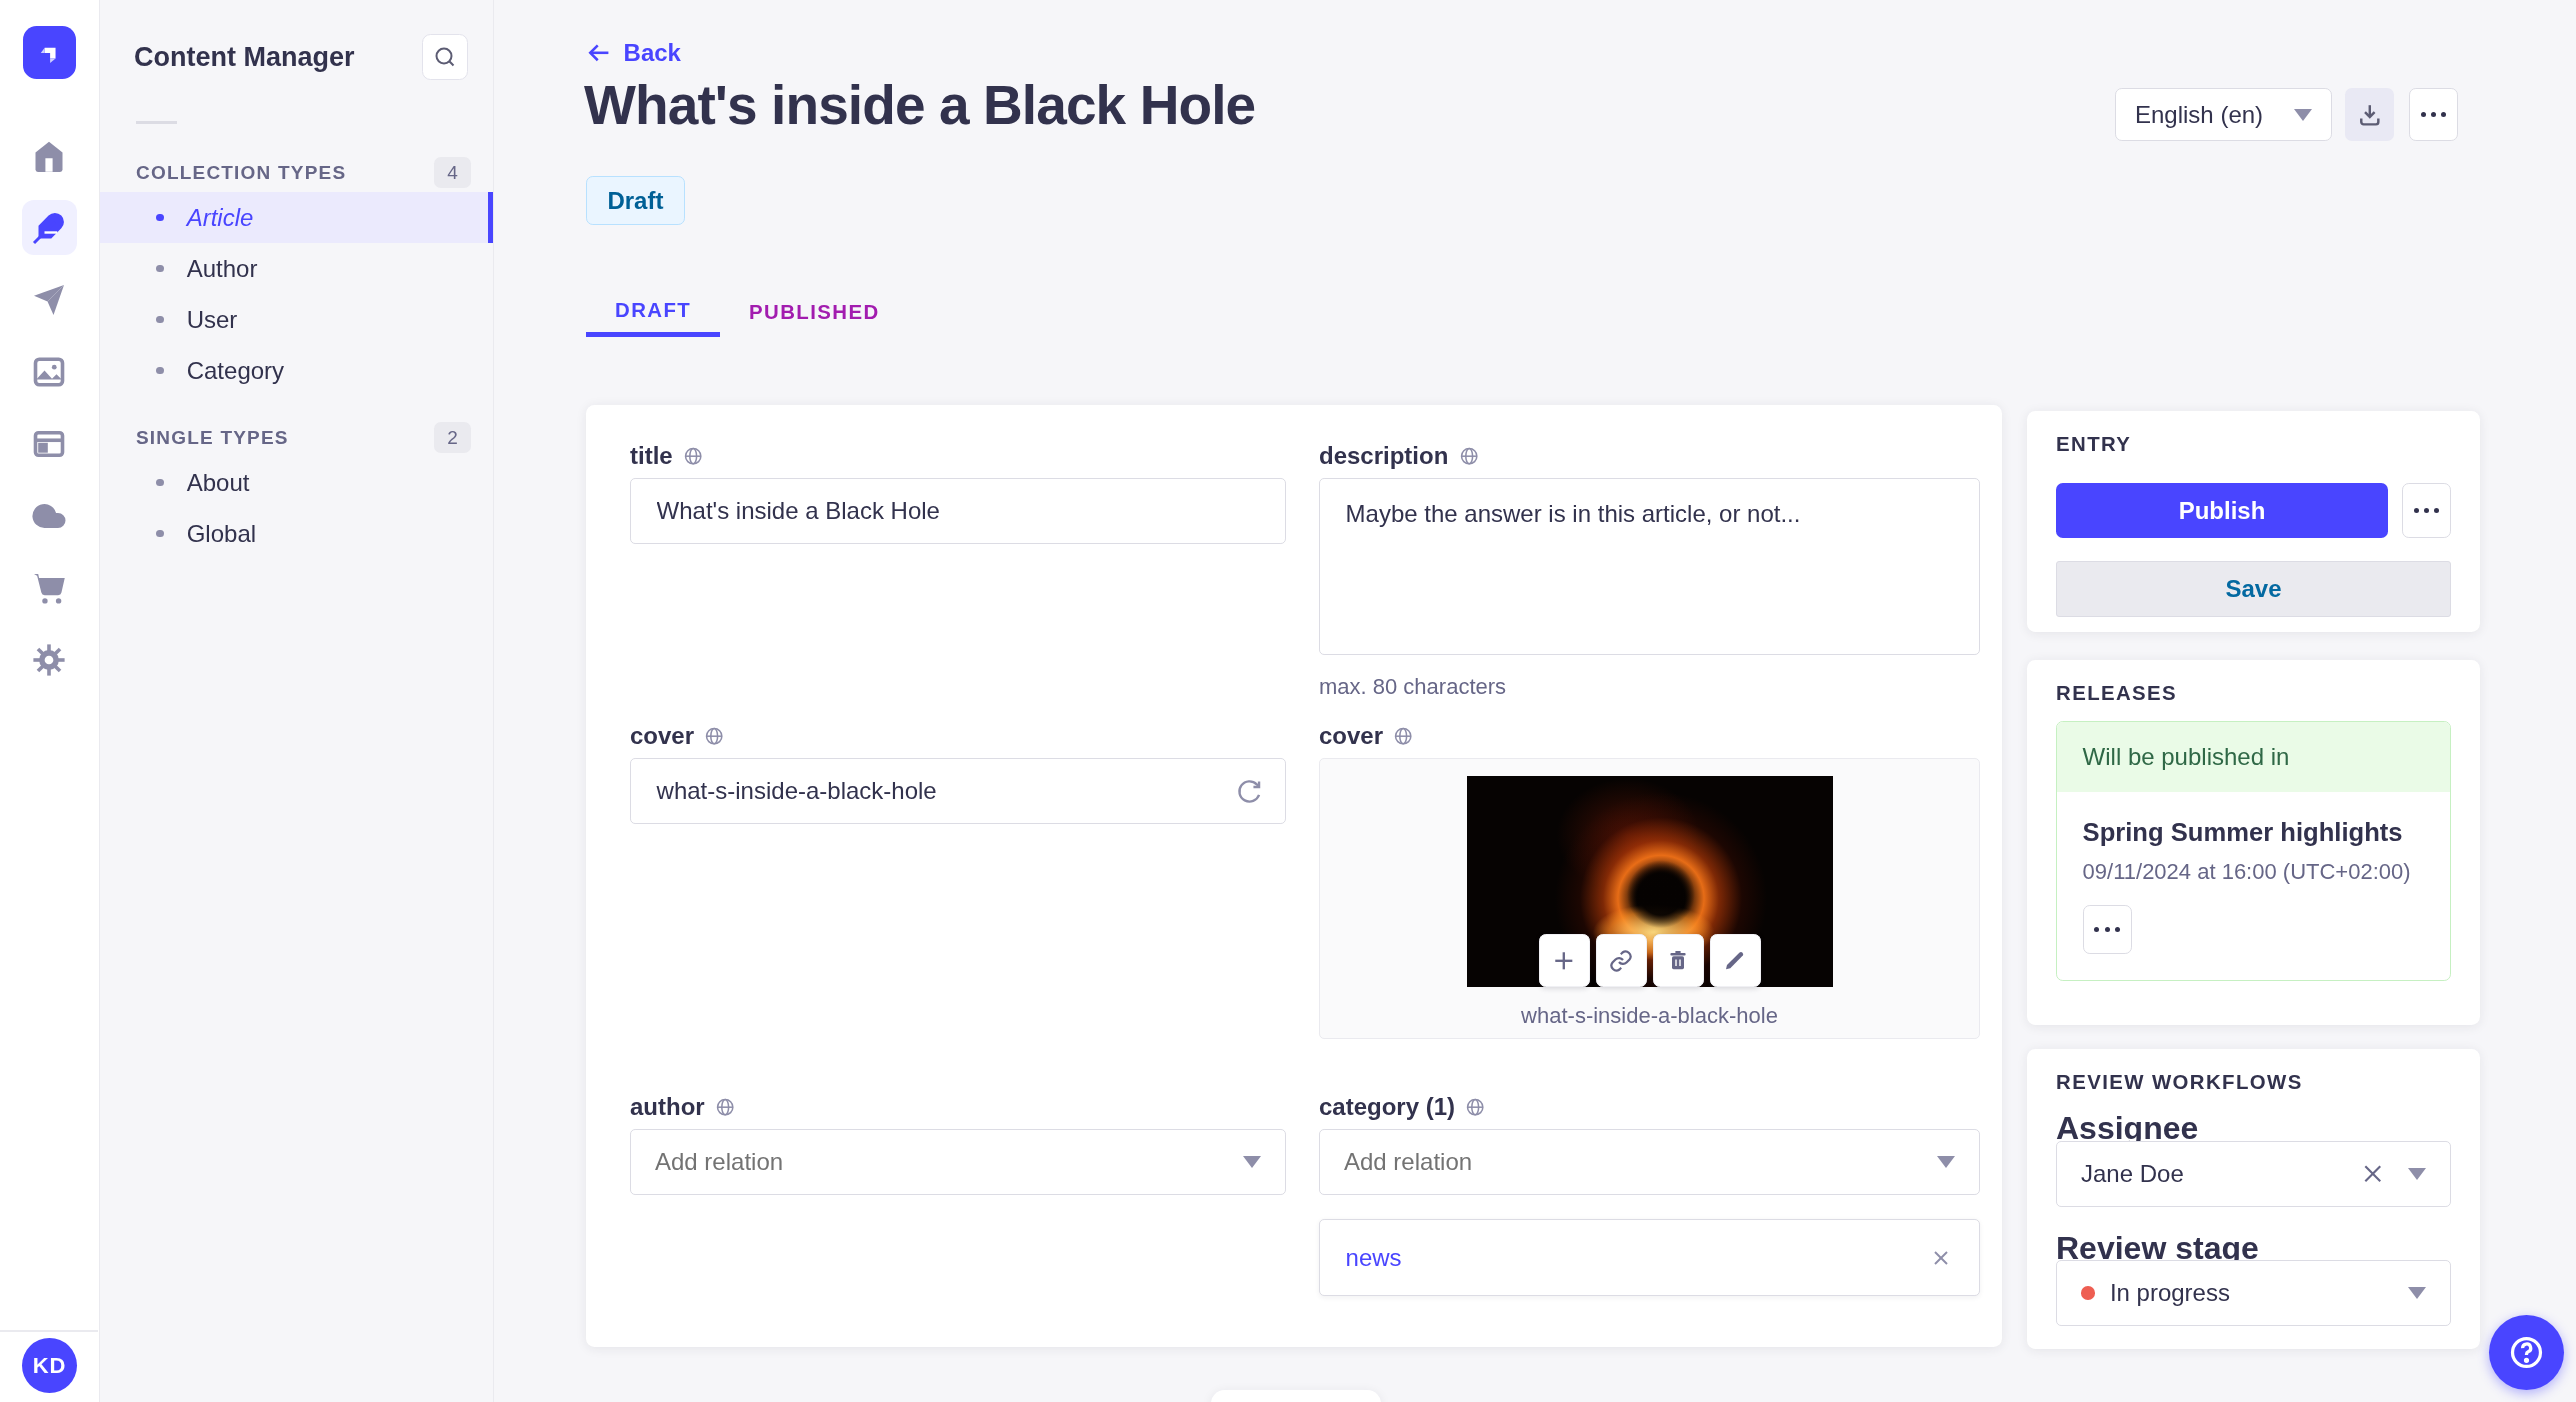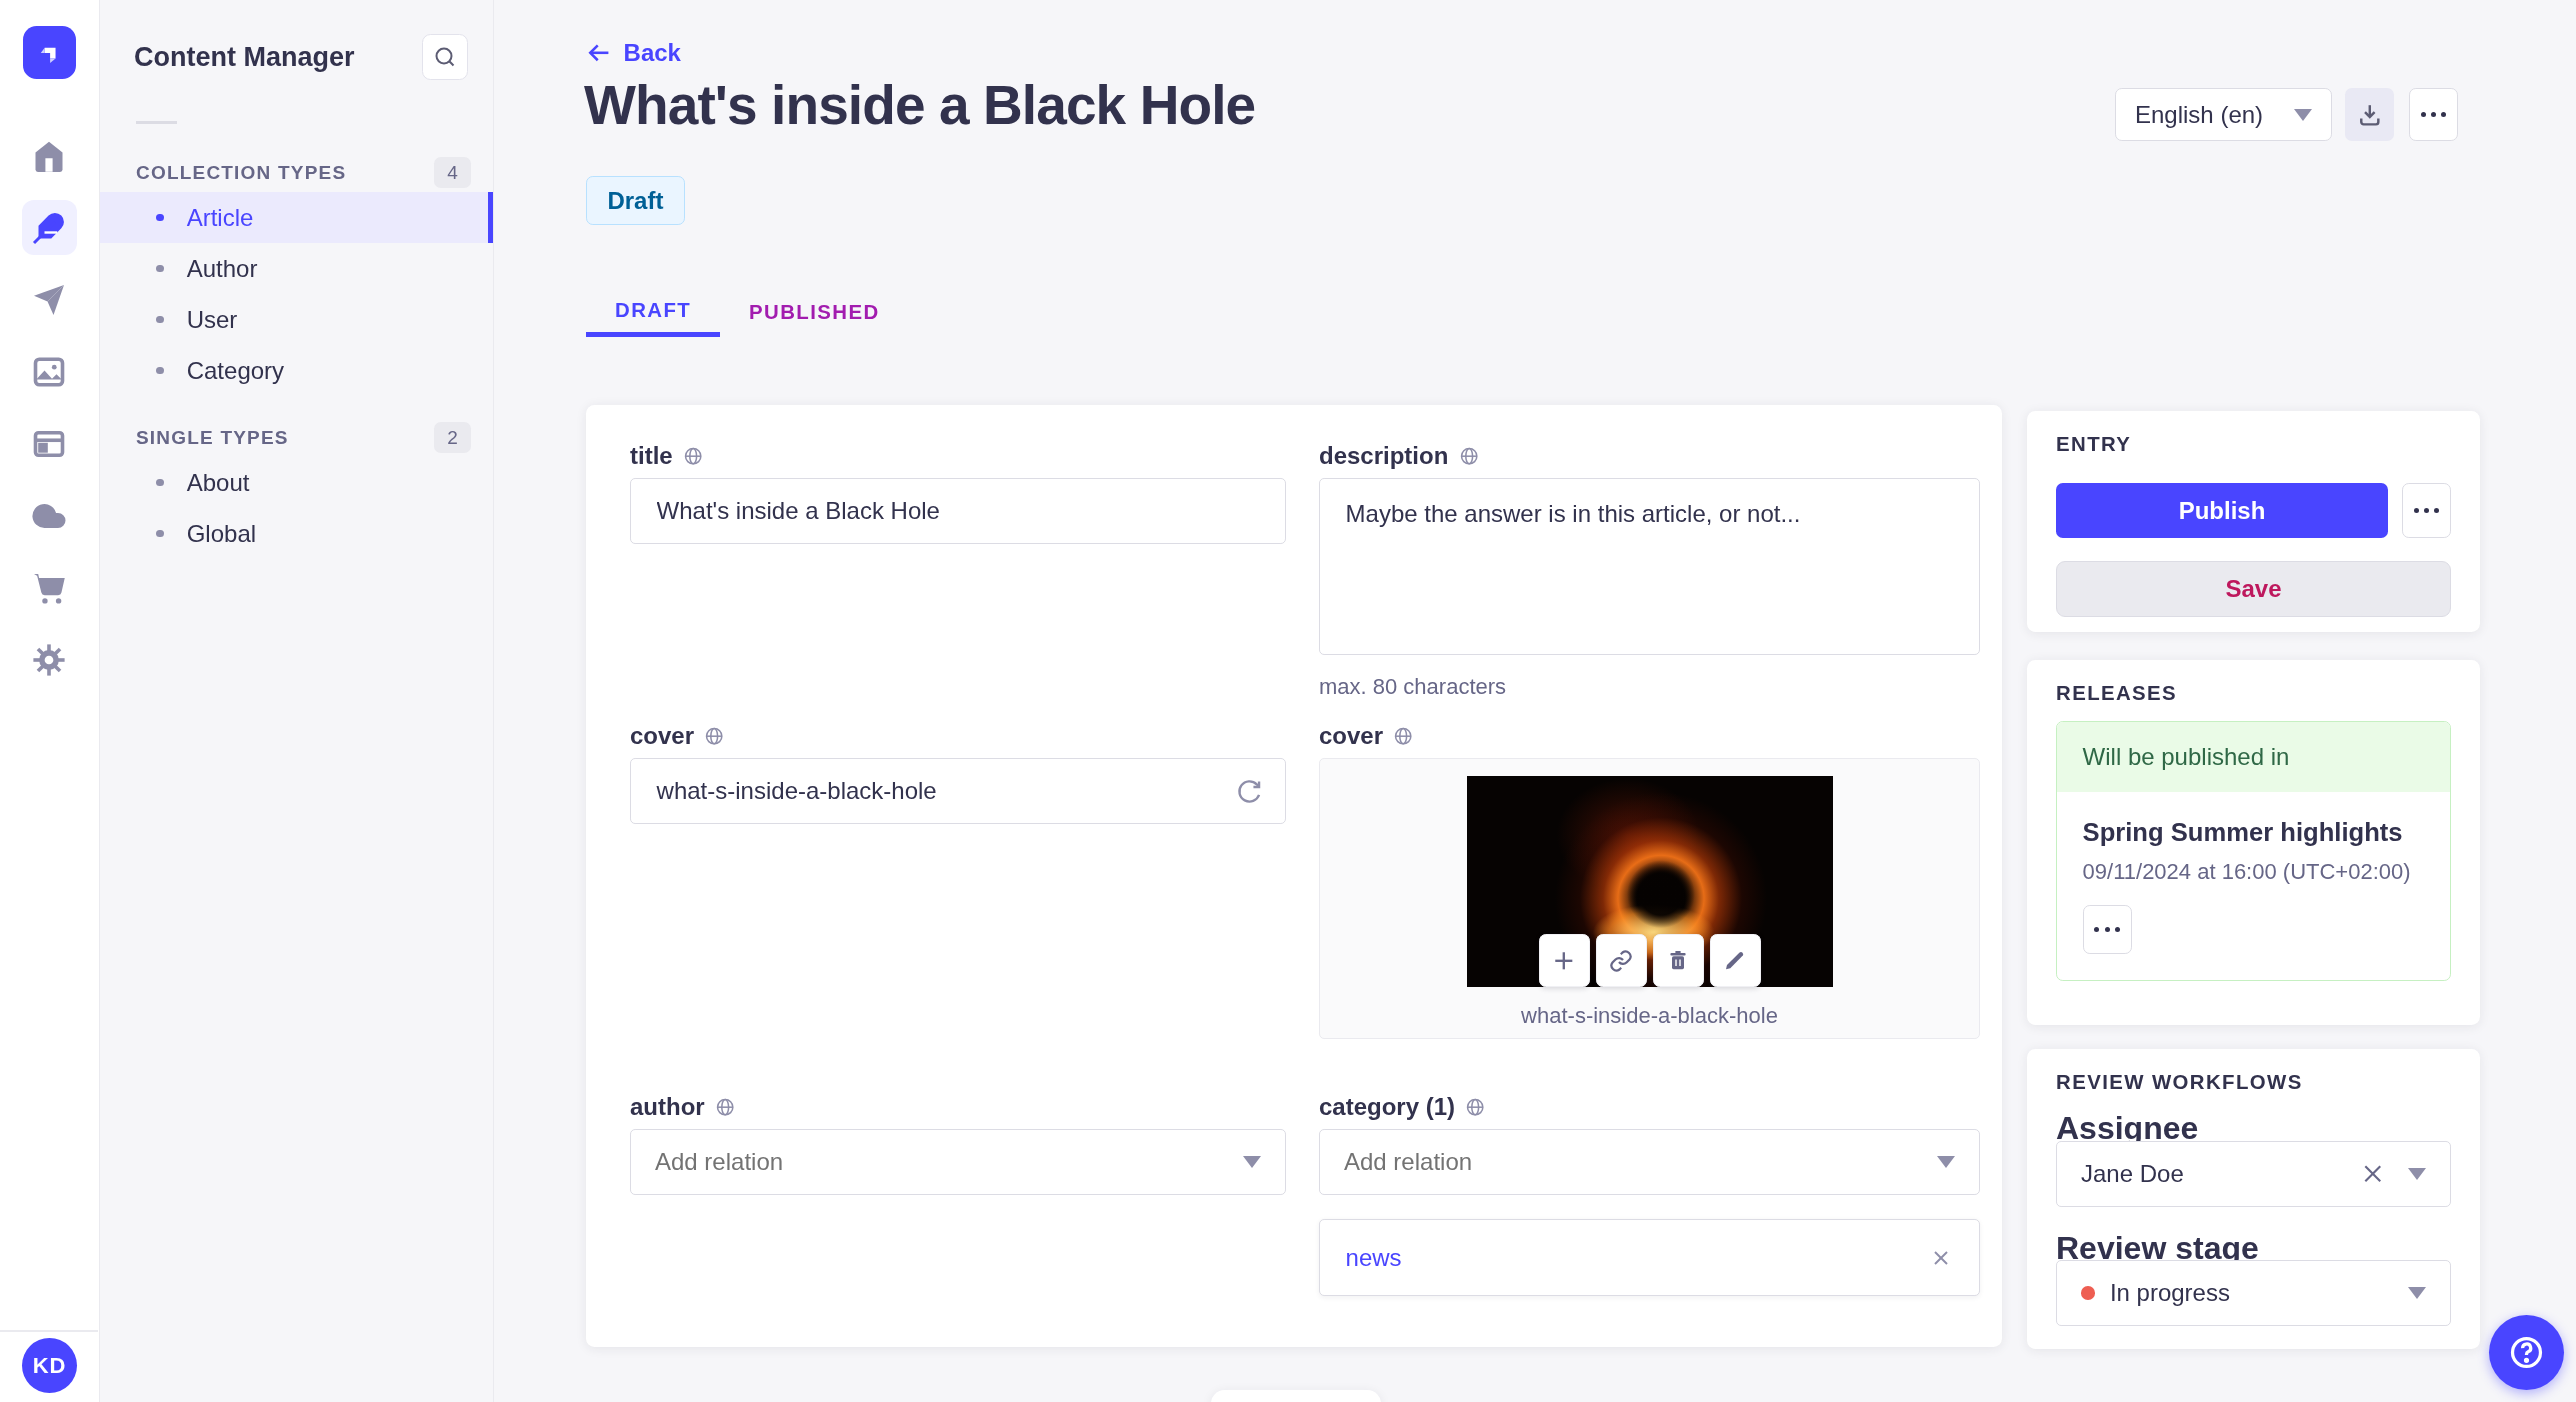--- a/index.html
+++ b/index.html
@@ -22,21 +22,21 @@
   .nav-header { position:absolute; left:34px; top:34px; width:334px; display:flex; align-items:center; justify-content:space-between; }
   .nav-title { font-size:27px; font-weight:700; color:#32324d; }
   .search-btn { width:46px; height:46px; background:#fff; border:1.7px solid #e3e3ec; border-radius:8.5px; display:flex; align-items:center; justify-content:center; }
   .nav-divider { position:absolute; left:36px; top:121px; width:41px; height:2.6px; background:#dcdce4; }
   .nav-body { position:absolute; left:0; top:153px; width:100%; }
   .sec-header { height:39px; display:flex; align-items:center; justify-content:space-between; padding:0 22px 0 36px; }
   .sec-label { font-size:19px; font-weight:700; letter-spacing:1.2px; color:#666687; }
   .sec-badge { min-width:37px; height:31px; background:#eaeaef; border-radius:6.8px; color:#666687; font-size:19px; display:flex; align-items:center; justify-content:center; }
   .nav-item { position:relative; height:51px; display:flex; align-items:center; padding-left:56px; font-size:24px; color:#32324d; }
   .nav-item .dot { width:7.7px; height:7.7px; border-radius:50%; background:#8e8ea9; margin-right:23px; }
-  .nav-item.active { background:#ebeafd; color:#4945ff; }
+  .nav-item.active { background:#ebeafd; color:#4945ff;font-style:italic; }
   .nav-item.active .dot { background:#4945ff; }
   .nav-item.active::after { content:""; position:absolute; right:0; top:0; width:5.1px; height:100%; background:#4945ff; }
   .sec-header.second { margin-top:22px; }
 
   
   .back-link { position:absolute; left:586px; top:39px; display:flex; align-items:center; gap:12px; color:#4945ff; font-size:24px; font-weight:600; }
   .page-title { position:absolute; left:584px; top:73px; font-size:55px; font-weight:700; color:#32324d; letter-spacing:-0.9px; }
   .status-badge { position:absolute; left:586px; top:176px; height:49px; padding:0 20.4px; background:#eaf5ff; border:1.7px solid #b8e1ff; border-radius:6.8px; color:#006096; font-size:24px; font-weight:600; display:flex; align-items:center; }
   .locale-select { position:absolute; left:2115px; top:88px; width:217px; height:53px; background:#fff; border:1.7px solid #dcdce4; border-radius:6.8px; display:flex; align-items:center; justify-content:space-between; padding:0 19px; font-size:24px; color:#32324d; }
   .dl-btn { position:absolute; left:2345px; top:88px; width:49px; height:53px; background:#e9e9f4; border-radius:6.8px; display:flex; align-items:center; justify-content:center; }
@@ -83,21 +83,21 @@
   .news-card { left:733px; top:814px; width:661px; height:77px; background:#fff; border:1.7px solid #dcdce4; border-radius:5.1px; box-shadow:0 1.7px 5.1px rgba(33,33,52,0.06); display:flex; align-items:center; justify-content:space-between; padding:0 25.6px; }
   .news-link { color:#4945ff; font-size:24px; }
   .caret { width:0; height:0; border-left:9.4px solid transparent; border-right:9.4px solid transparent; border-top:12px solid #8e8ea9; }
 
   
   .panel { position:absolute; background:#fff; border-radius:8.5px; box-shadow:0 1.7px 10.2px rgba(33,33,52,0.08); }
   .panel-title { position:absolute; left:29px; top:22px; font-size:20.4px; font-weight:700; letter-spacing:1.4px; color:#32324d; }
   .entry-panel { left:2027px; top:411px; width:453px; height:221px; }
   .publish-btn { position:absolute; left:29px; top:72px; width:332px; height:55px; background:#4945ff; border:none; border-radius:6.8px; color:#fff; font-size:24px; font-weight:600; display:flex; align-items:center; justify-content:center; }
   .entry-more-btn { position:absolute; left:375px; top:72px; width:49px; height:55px; background:#fff; border:1.7px solid #dcdce4; border-radius:6.8px; display:flex; align-items:center; justify-content:center; }
-  .save-btn { position:absolute; left:29px; top:150px; width:395px; height:56px; background:#eaeaef; border:1.7px solid #dcdce4; border-radius:9px; color:#be185d; font-size:24px; font-weight:600; display:flex; align-items:center; justify-content:center; }
+  .save-btn { position:absolute; left:29px; top:150px; width:395px; height:56px; background:#eaeaef; border:1.7px solid #dcdce4; border-radius:3px; color:#0369a1; font-size:24px; font-weight:600; display:flex; align-items:center; justify-content:center; }
 
   .releases-panel { left:2027px; top:660px; width:453px; height:365px; }
   .release-box { position:absolute; left:29px; top:61px; width:395px; border:1.7px solid #c6f0c2; border-radius:6.8px; overflow:hidden; background:#fff; }
   .release-banner { height:70px; background:#eafbe7; color:#2f6846; font-size:24px; display:flex; align-items:center; padding:0 25.6px; }
   .release-body { padding:25.6px 25.6px 25.6px; }
   .release-name { font-size:25.6px; font-weight:700; color:#32324d; }
   .release-date { font-size:22px; color:#666687; margin-top:12px; }
   .release-more-btn { margin-top:20.4px; width:49px; height:49px; background:#fff; border:1.7px solid #dcdce4; border-radius:6.8px; display:flex; align-items:center; justify-content:center; }
 
   .review-panel { left:2027px; top:1049px; width:453px; height:300px; }

